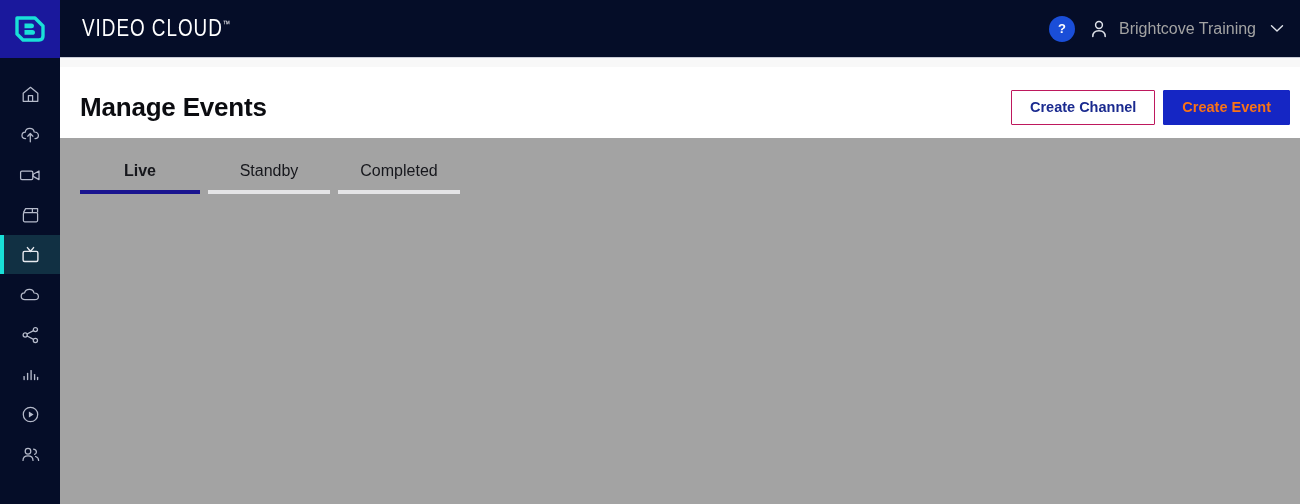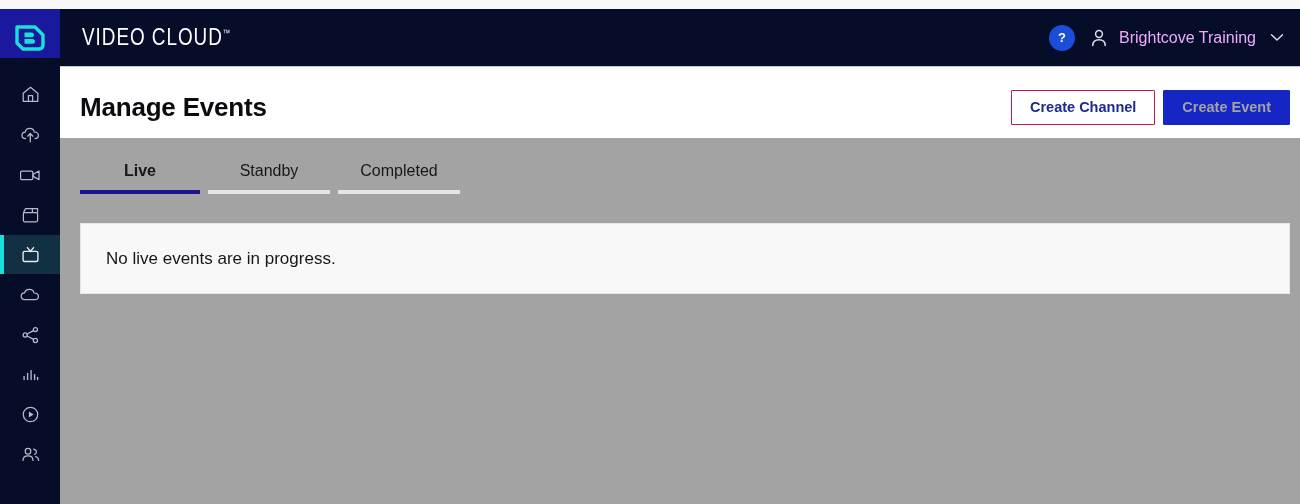--- a/index.html
+++ b/index.html
@@ -6,21 +6,21 @@
   html, body {
     width: 1300px; height: 504px;
     font-family: "Liberation Sans", sans-serif;
     background: #f8f8f8;
     overflow: hidden;
   }
   .app { position: relative; width: 1300px; height: 504px; }
 
   
   .topbar {
-    position: absolute; top: 9px; left: 0; width: 1300px; height: 58px;
+    position: absolute; top: 0; left: 0; width: 1300px; height: 58px;
     background: #050d28;
     display: flex; align-items: center;
     border-bottom: 1px solid #c9cbd6;
   }
   .logo-tile {
     width: 60px; height: 58px; background: #1a189c;
     display: flex; align-items: center; justify-content: center;
     flex: 0 0 60px;
   }
   .logo-tile svg { display: block; }
@@ -44,21 +44,21 @@
   }
   .help-btn {
     width: 26px; height: 26px; border-radius: 50%;
     background: #1a4ed8;
     color: #fff; font-size: 13px; font-weight: bold;
     display: flex; align-items: center; justify-content: center;
     cursor: pointer;
   }
   .account {
     display: flex; align-items: center; gap: 10px; cursor: pointer;
-    color: #f0abfc; font-size: 16px;
+    color: #a3a3a3; font-size: 16px;
   }
   .account .person { width: 20px; height: 20px; display:block; }
   .account .chev { width: 14px; height: 9px; display:block; margin-left: 2px; }
 
   
   .sidebar {
     position: absolute; top: 58px; left: 0; width: 60px; height: 446px;
     background: #050d28;
   }
   .nav-item {
@@ -83,21 +83,21 @@
     font-size: 26px; font-weight: bold; color: #0b0c10;
     letter-spacing: -0.2px;
   }
   .head-actions { margin-left: auto; display: flex; align-items: center; gap: 8px; }
   .btn {
     height: 35px; padding: 0 18px; font-size: 14.5px; font-weight: bold;
     display: inline-flex; align-items: center; justify-content: center;
     cursor: pointer; border-radius: 1px; white-space: nowrap;
   }
   .btn-secondary { background: #ffffff; color: #1a2a8f; border: 1px solid #be185d; }
-  .btn-primary { background: #1526c4; color: #a3a3a3; border: 1px solid #1526c4; }
+  .btn-primary { background: #1526c4; color: #f97316; border: 1px solid #1526c4; }
 
   
   .main {
     position: absolute; top: 138px; left: 60px;
     width: 1240px; height: 366px; background: #a3a3a3;
   }
   .tabs { display: flex; padding-left: 20px; padding-top: 24px; gap: 0; }
   .tab { cursor: pointer; }
   .tab-label {
     display: block; text-align: center; font-size: 16px; color: #16171c;
@@ -282,18 +282,15 @@
       <div class="tab t-standby">
         <span class="tab-label">Standby</span>
         <div class="tab-rule"></div>
       </div>
       <div class="tab t-completed">
         <span class="tab-label">Completed</span>
         <div class="tab-rule"></div>
       </div>
     </div>
 
-    <div class="panel">
-      <span class="panel-msg">No live events are in progress.</span>
-    </div>
   </div>
 
 </div>
 
 </body></html>

